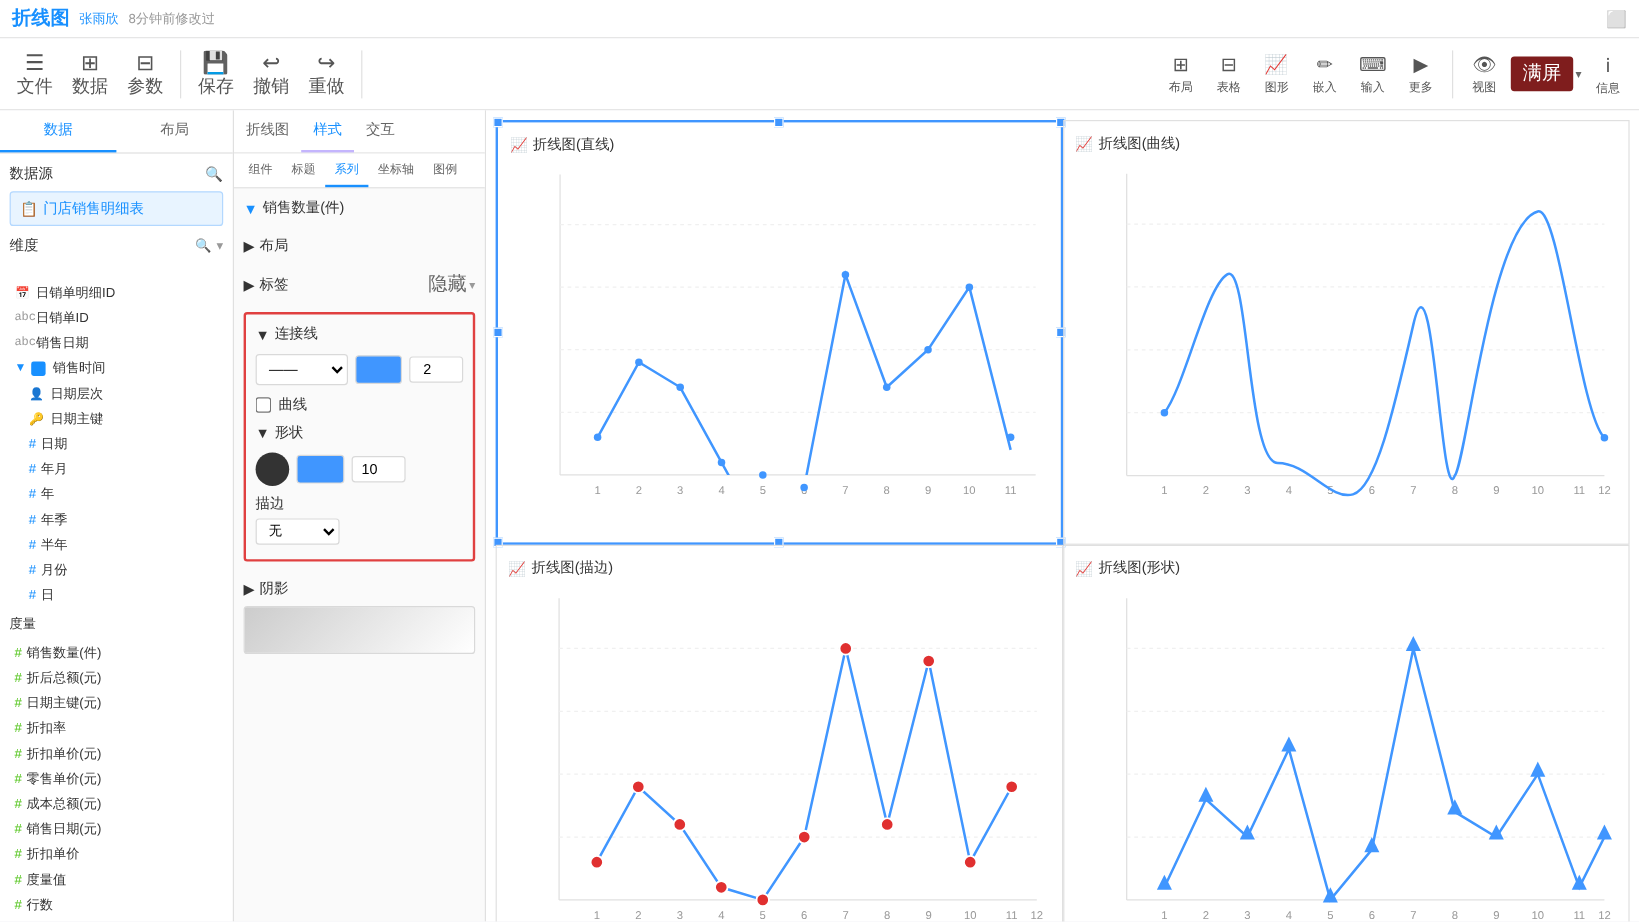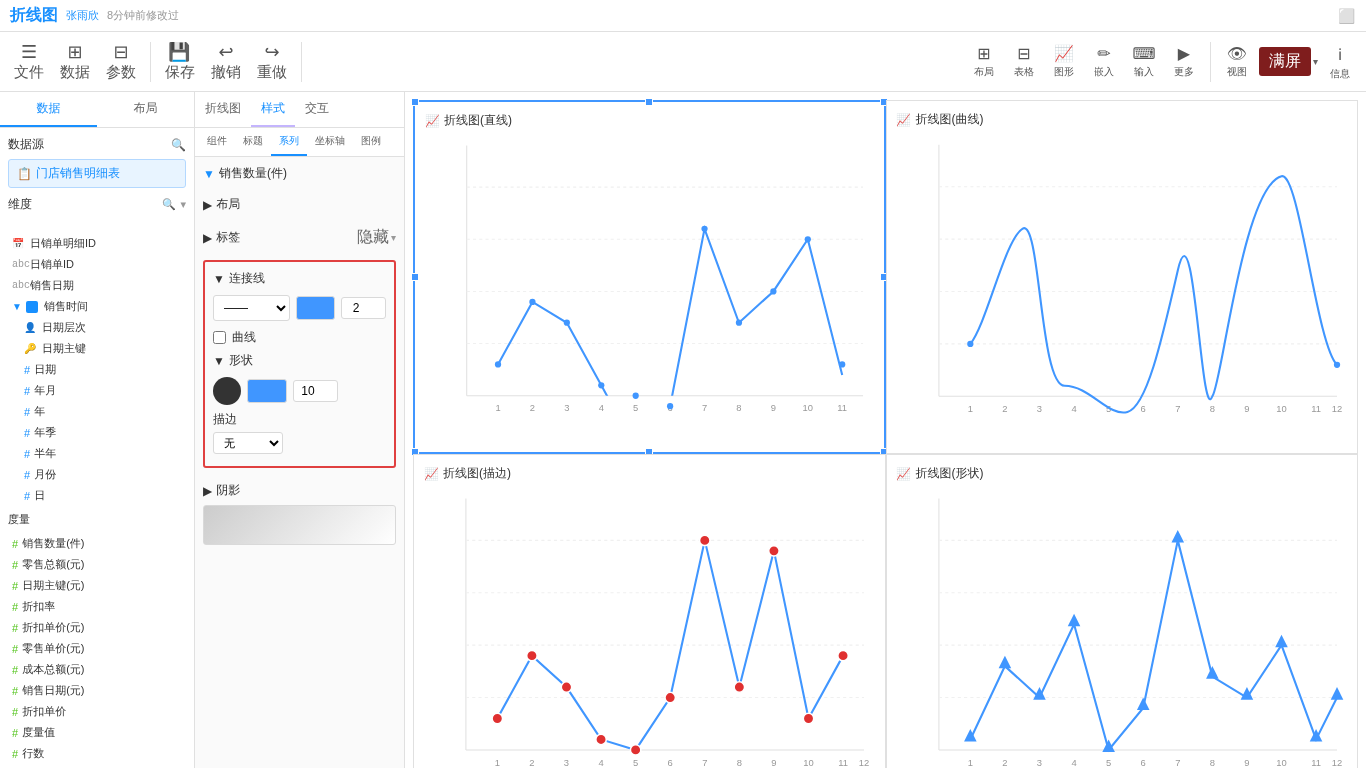--- a/index.html
+++ b/index.html
@@ -493,21 +493,21 @@
         </div>
       </div>
       <div class="measure-divider">度量</div>
       <div>
         <div class="field-item">
           <span style="color:#52c41a;font-size:11px;">#</span>
           <span>销售数量(件)</span>
         </div>
         <div class="field-item">
           <span style="color:#52c41a;font-size:11px;">#</span>
-          <span>零售总额(元)</span>
+          <span>折后总额(元)</span>
         </div>
         <div class="field-item">
           <span style="color:#52c41a;font-size:11px;">#</span>
           <span>日期主键(元)</span>
         </div>
         <div class="field-item">
           <span style="color:#52c41a;font-size:11px;">#</span>
           <span>折扣率</span>
         </div>
         <div class="field-item">

